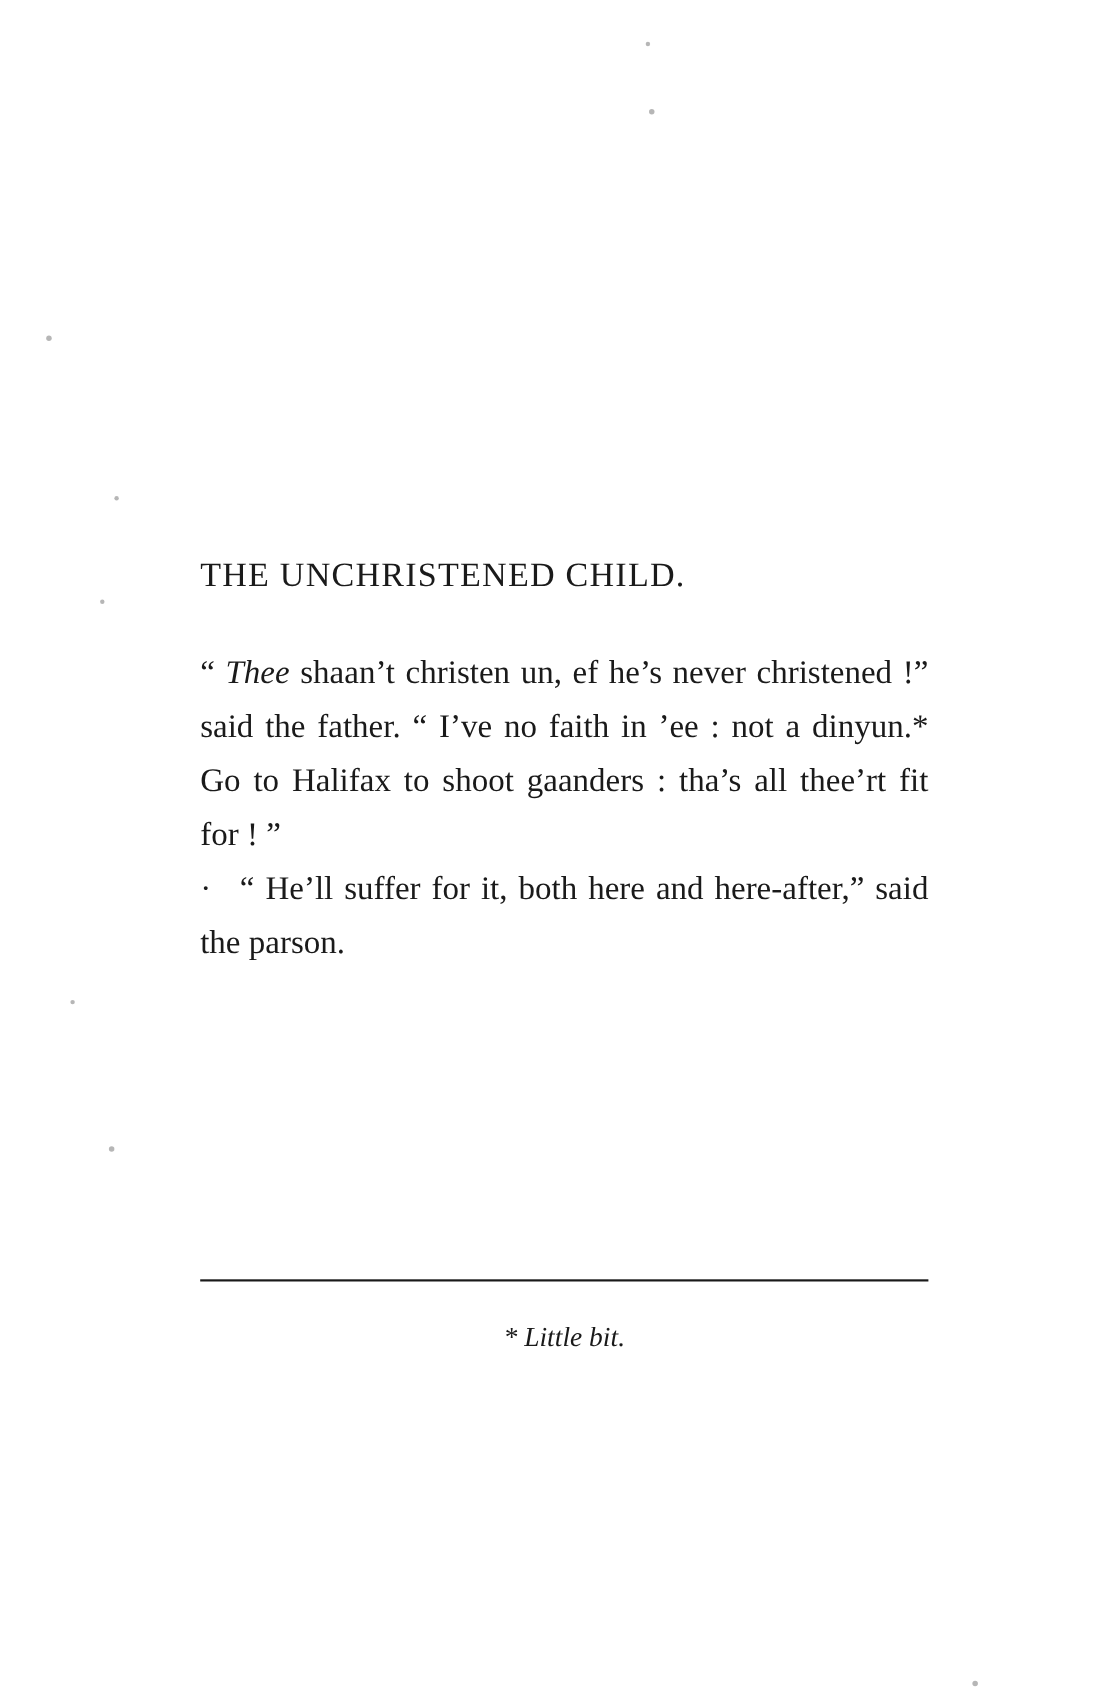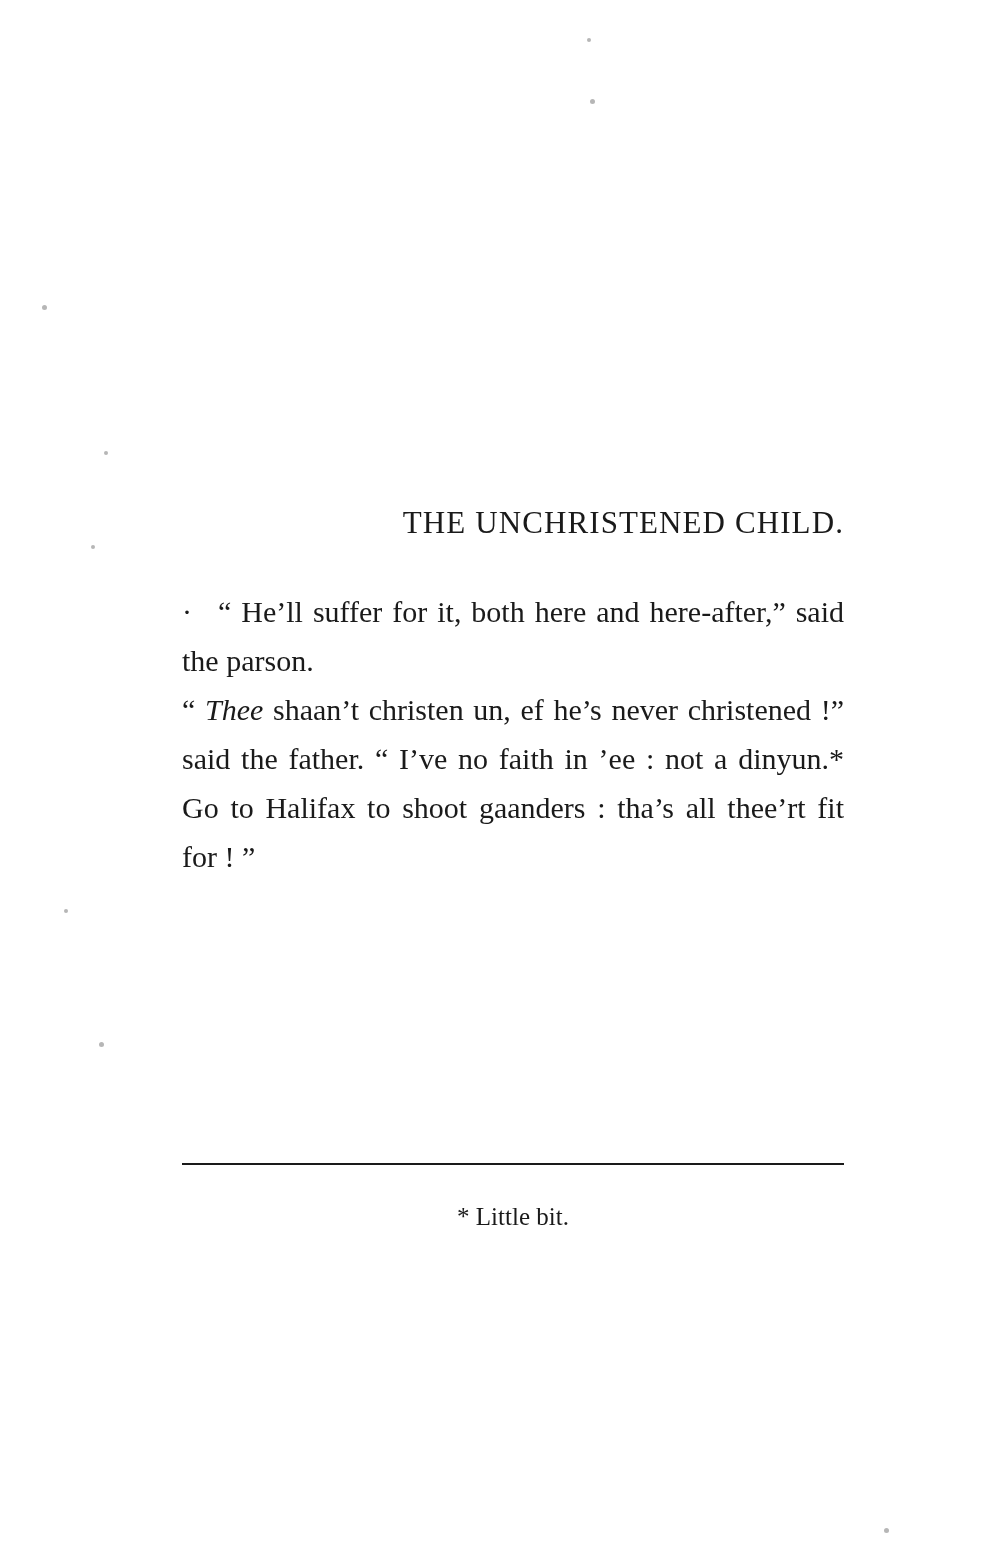--- a/index.html
+++ b/index.html
@@ -32,21 +32,21 @@
   .text-block {
     position: absolute;
     left: 182px;
     top: 505px;
     width: 662px;
   }
 
   .chapter-title {
     font-size: 31px;
     letter-spacing: 1.1px;
-    text-align: right;
+    text-align: left;
     font-weight: 400;
     margin: 0 0 46px 0;
     white-space: nowrap;
   }
 
   p.para {
     margin: 0;
     font-size: 30px;
     line-height: 49px;
     text-align: justify;
@@ -83,43 +83,44 @@
   }
 
   .footnote {
     position: absolute;
     left: 182px;
     top: 1200px;
     width: 662px;
     text-align: center;
     font-size: 25px;
     line-height: 34px;
+    font-style: italic;
   }
 </style>
 </head>
 <body>
 
 <div class="page">
 
   <span class="speck" style="left:587px; top:38px; width:4px; height:4px;"></span>
   <span class="speck" style="left:590px; top:99px; width:5px; height:5px;"></span>
   <span class="speck" style="left:42px; top:305px; width:5px; height:5px;"></span>
   <span class="speck" style="left:104px; top:451px; width:4px; height:4px;"></span>
   <span class="speck" style="left:91px; top:545px; width:4px; height:4px;"></span>
   <span class="speck" style="left:64px; top:909px; width:4px; height:4px;"></span>
   <span class="speck" style="left:99px; top:1042px; width:5px; height:5px;"></span>
   <span class="speck" style="left:884px; top:1528px; width:5px; height:5px;"></span>
 
   <div class="text-block">
 
     <h1 class="chapter-title">THE UNCHRISTENED CHILD.</h1>
 
+    <p class="para first"><span>“ </span><span class="italic">Thee</span><span> shaan’t christen un, ef he’s never christened !” said the father. “ I’ve no faith in ’ee : not a dinyun.* Go to Halifax to shoot gaanders : tha’s all thee’rt fit for ! ”</span></p>
+
     <p class="para dotted"><span class="lead-dot">·</span><span>“ He’ll suffer for it, both here and here-after,” said the parson.</span></p>
-
-    <p class="para first"><span>“ </span><span class="italic">Thee</span><span> shaan’t christen un, ef he’s never christened !” said the father. “ I’ve no faith in ’ee : not a dinyun.* Go to Halifax to shoot gaanders : tha’s all thee’rt fit for ! ”</span></p>
 
 
 
   </div>
 
   <div class="footnote-rule"></div>
 
   <div class="footnote">* Little bit.</div>
 
 </div>

